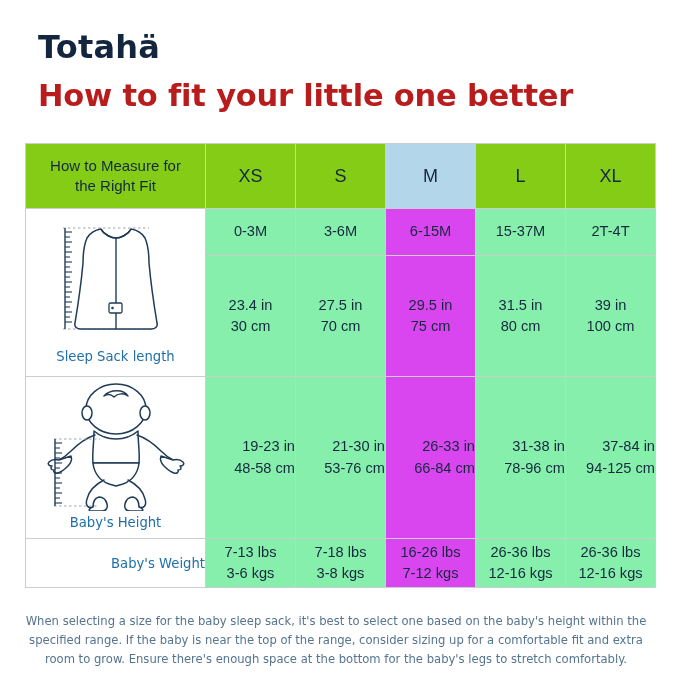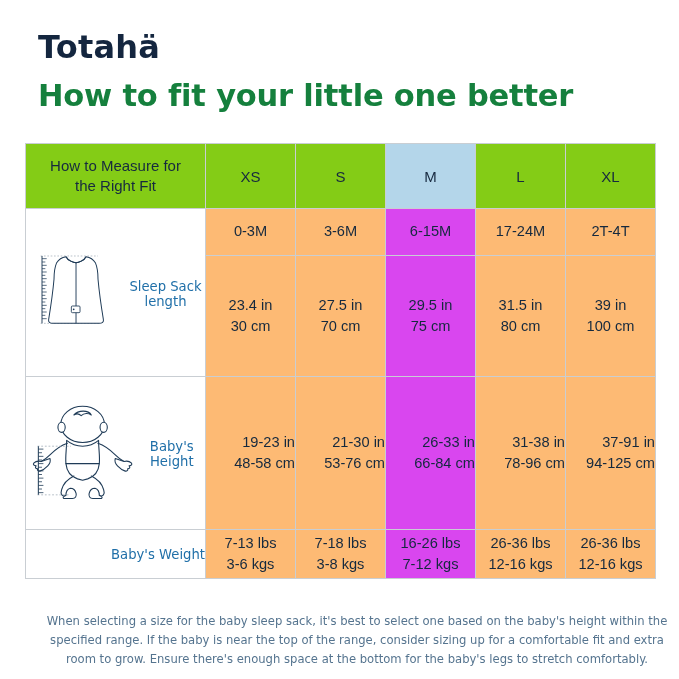--- a/index.html
+++ b/index.html
@@ -39,21 +39,21 @@
     font-family: "DejaVu Sans", sans-serif;
   }
 
   
   .headline {
     position: absolute;
     left: 38px;
     top: 78px;
     font-size: 30.5px;
     font-weight: 700;
-    color: #15803d;
+    color: #b91c1c;
     letter-spacing: -0.2px;
     white-space: nowrap;
     font-family: "DejaVu Sans", sans-serif;
   }
 
   
   .chart {
     position: absolute;
     left: 25px;
     top: 143px;
@@ -76,70 +76,70 @@
     height: 64px;
     font-size: 15.5px;
     color: #16293f;
   }
   .hdr-row th.label-head {
     font-size: 15px;
     line-height: 1.32;
     padding: 0 14px;
   }
   .hdr-row th.size-head {
-    font-size: 15px;
+    font-size: 18px;
     font-weight: 400;
   }
   .hdr-row th.hl {
     background: #b4d6ea;
   }
 
   td.cell {
     font-size: 14.6px;
     line-height: 1.45;
     color: #15293e;
-    background: #fdba74;
+    background: #86efac;
   }
   td.cell.hl {
     background: #d946ef;
   }
   td.age-cell  { height: 46px; }
   td.len-cell  { height: 120px; }
   td.hgt-cell  { height: 152px; text-align: right; }
   td.wgt-cell  { height: 48px; }
 
   
   td.illus-cell {
     background: #ffffff;
     padding: 6px 0 8px 0;
   }
   .illus-wrap {
     display: flex;
-    flex-direction: row;
+    flex-direction: column;
     align-items: center;
     justify-content: center;
   }
   .illus-caption {
     font-size: 13.2px;
     color: #1f6fa8;
     margin-top: 4px;
     font-family: "DejaVu Sans", sans-serif;
   }
   td.weight-label {
     font-size: 13.2px;
     color: #1f6fa8;
     background: #ffffff;
     font-family: "DejaVu Sans", sans-serif;
     text-align: right;
   }
 
   
   .footnote {
     position: absolute;
-    left: 42px;
+    left: 21px;
     top: 612px;
     width: 630px;
     text-align: center;
     font-size: 11.6px;
     line-height: 1.62;
     color: #55748f;
     font-family: "DejaVu Sans", sans-serif;
   }
 </style>
 </head>
@@ -221,21 +221,21 @@
 
               <rect x="68" y="84" width="13" height="10" rx="1.5" fill="#ffffff" stroke="#1f3b57" stroke-width="1.3"></rect>
               <circle cx="71.5" cy="89" r="1.3" fill="#1f3b57"></circle>
             </svg>
             <span class="illus-caption">Sleep Sack length</span>
           </div>
         </td>
         <td class="cell age-cell">0-3M</td>
         <td class="cell age-cell">3-6M</td>
         <td class="cell age-cell hl">6-15M</td>
-        <td class="cell age-cell">17-24M</td>
+        <td class="cell age-cell">15-37M</td>
         <td class="cell age-cell">2T-4T</td>
       </tr>
 
       <tr>
         <td class="cell len-cell">
           <div>23.4 in</div>
           <div>30 cm</div>
         </td>
         <td class="cell len-cell">
           <div>27.5 in</div>
@@ -323,21 +323,21 @@
         </td>
         <td class="cell hgt-cell hl">
           <div>26-33 in</div>
           <div>66-84 cm</div>
         </td>
         <td class="cell hgt-cell">
           <div>31-38 in</div>
           <div>78-96 cm</div>
         </td>
         <td class="cell hgt-cell">
-          <div>37-91 in</div>
+          <div>37-84 in</div>
           <div>94-125 cm</div>
         </td>
       </tr>
 
       <tr>
         <td class="weight-label wgt-cell">Baby's Weight</td>
         <td class="cell wgt-cell">
           <div>7-13 lbs</div>
           <div>3-6 kgs</div>
         </td>

